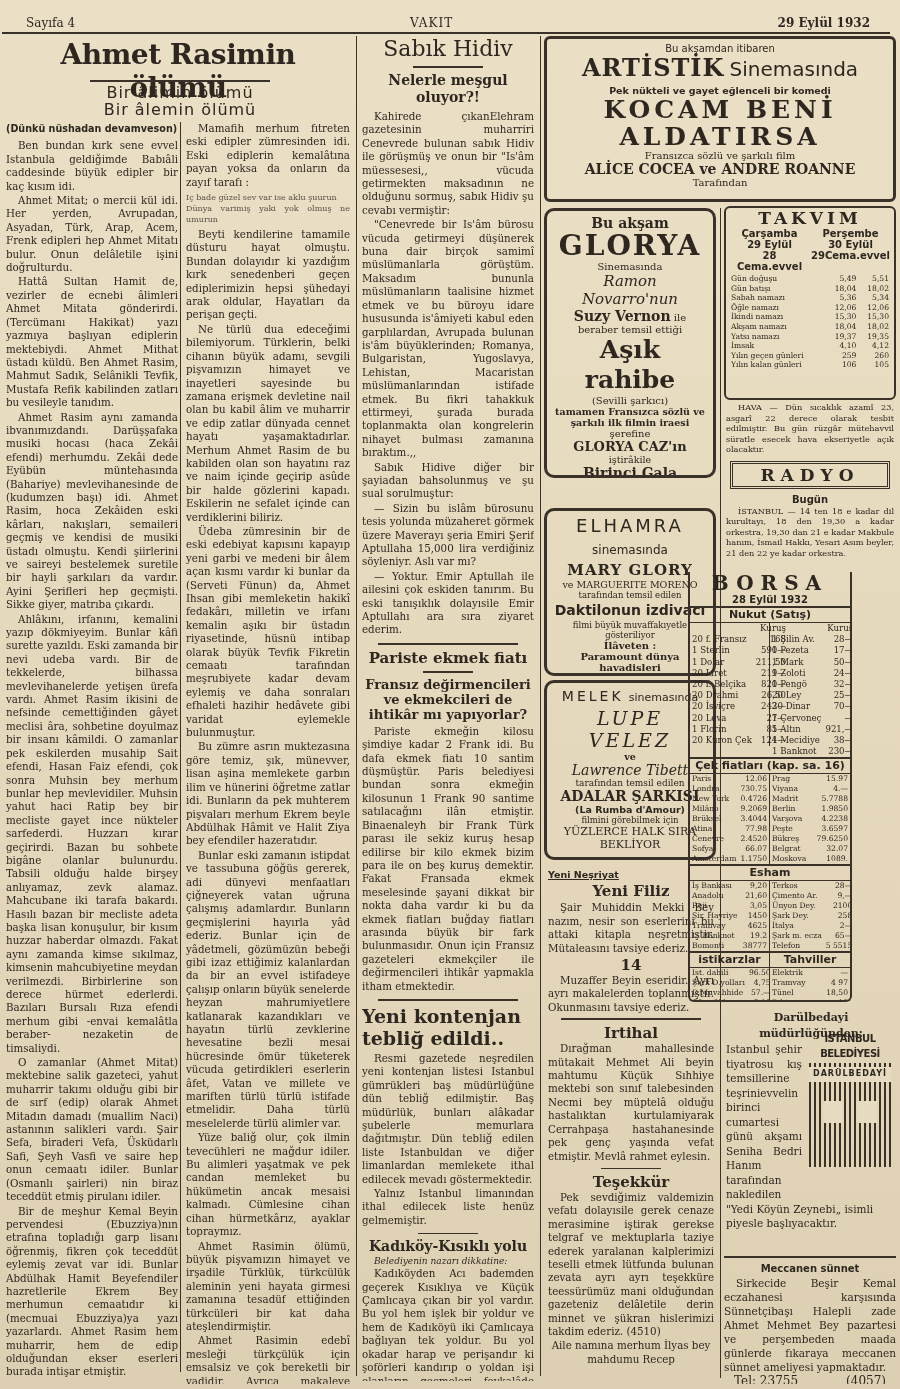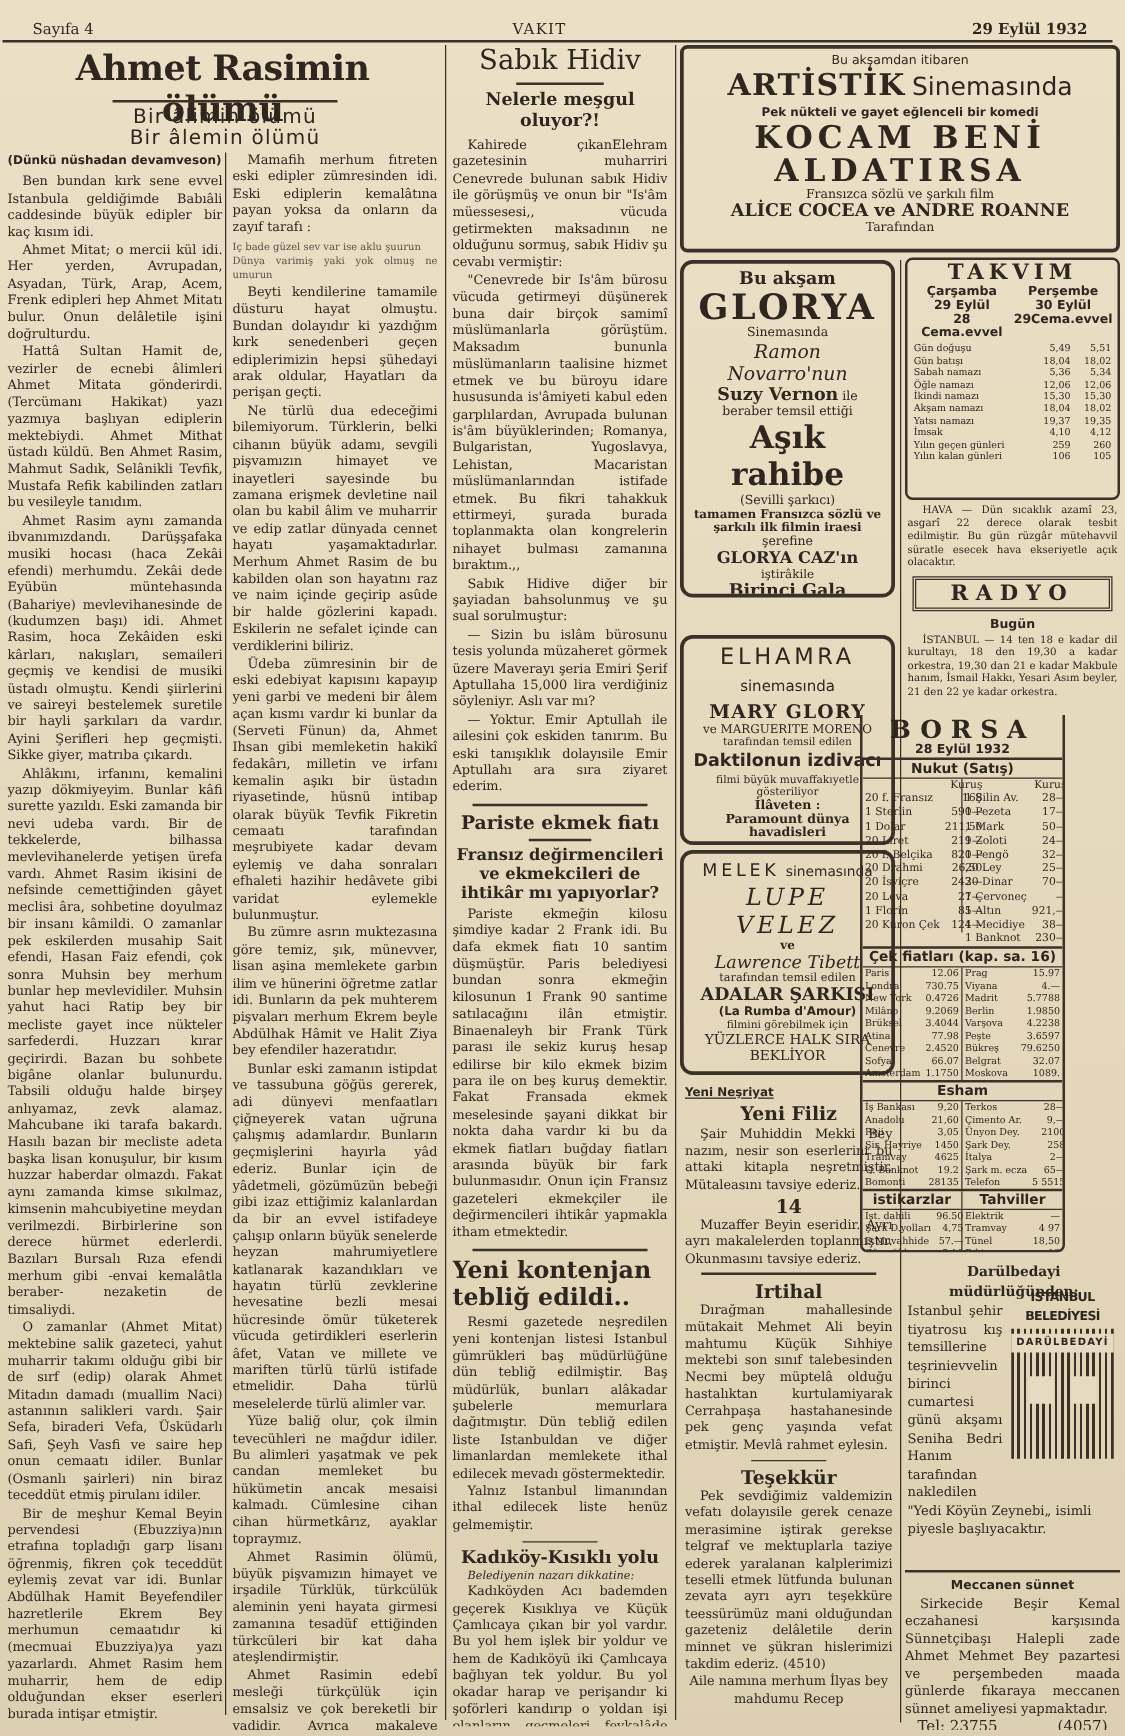--- a/index.html
+++ b/index.html
@@ -480,21 +480,21 @@
           <tr>
                 <td>Tramvay</td>
                 <td class="n">4625</td>
               </tr>
           <tr>
                 <td>U. Banknot</td>
                 <td class="n">19.2</td>
               </tr>
           <tr>
                 <td>Bomonti</td>
-                <td class="n">28135</td>
+                <td class="n">38777</td>
               </tr>
         </tbody>
           </table>
       </div><div class="half">
         <table class="tbl" style="font-size:7.6px;line-height:10px">
           <tbody>
               <tr>
                 <td>Terkos</td>
                 <td class="n">28—</td>
               </tr>

